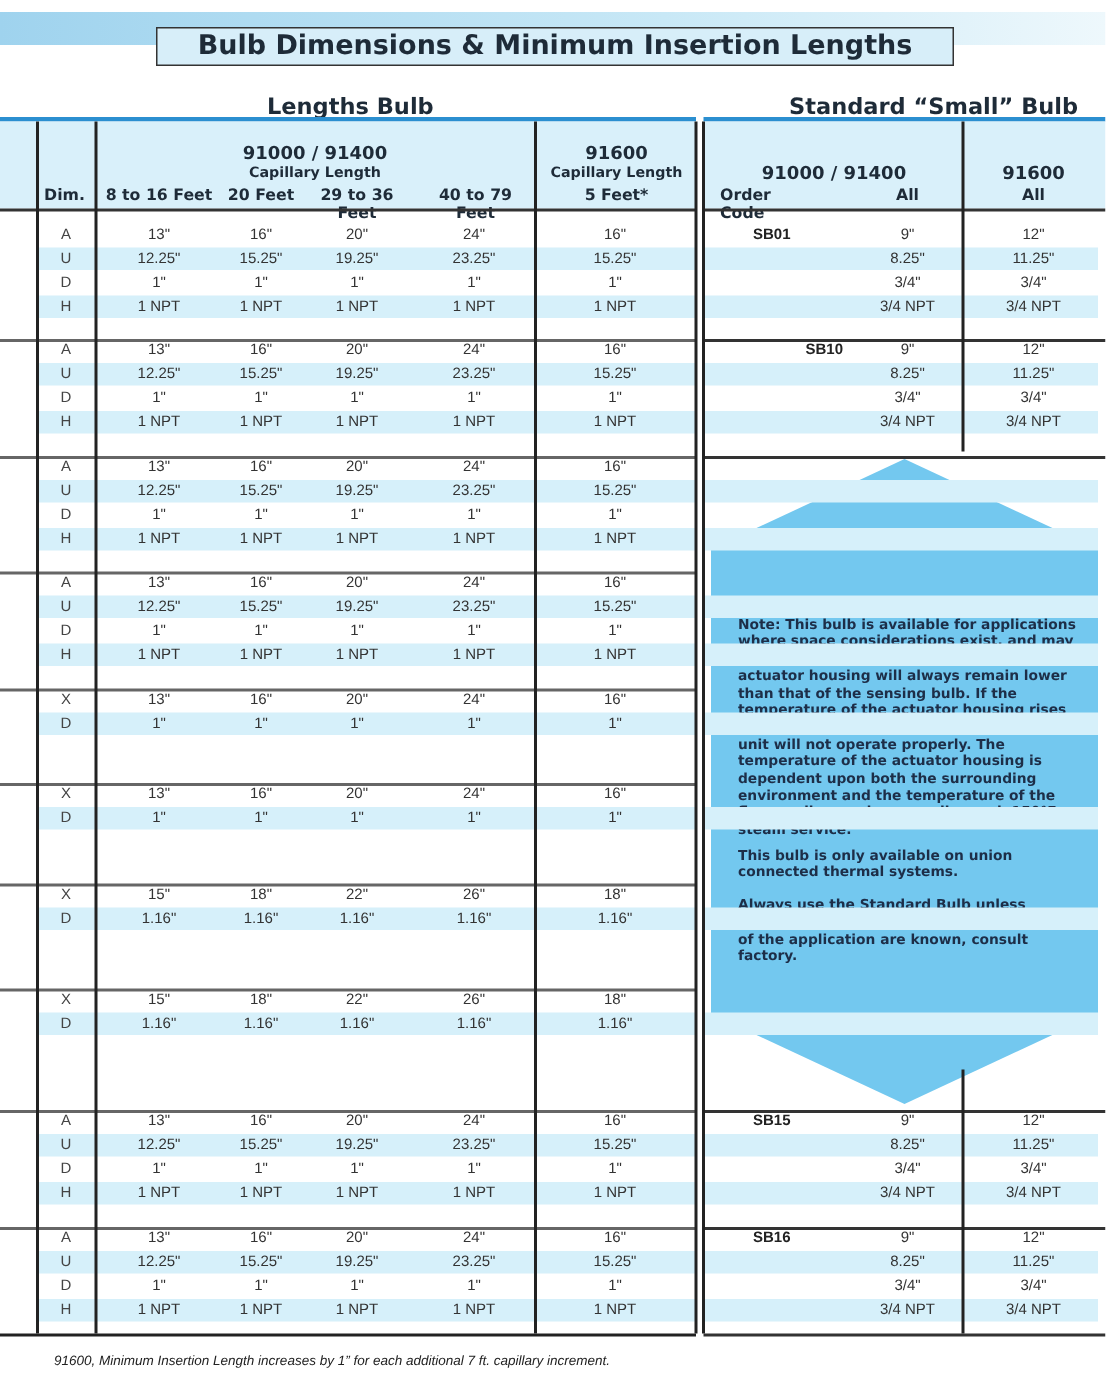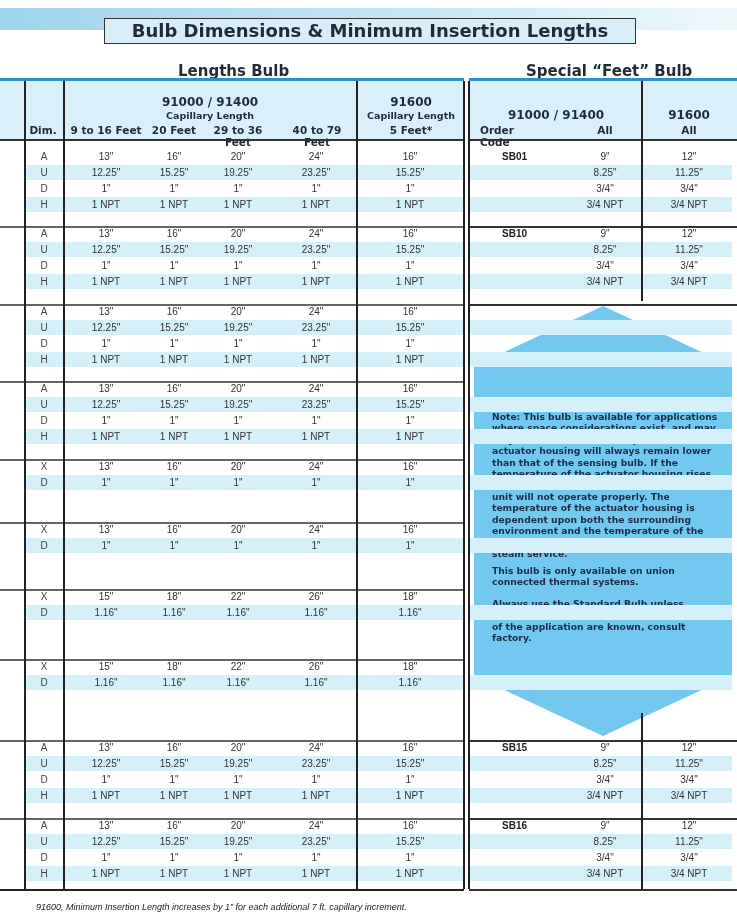--- a/index.html
+++ b/index.html
@@ -53,31 +53,31 @@
     position: absolute; left: 36px; top: 902px; font-size: 9px; font-style: italic; color: #222;
   }
 </style>
 </head>
 <body>
 
 <div class="title-band"></div>
 <div class="title-box">Bulb Dimensions &amp; Minimum Insertion Lengths</div>
 
 <div class="section-title" style="left:178px;">Lengths Bulb</div>
-<div class="section-title" style="left:526px;">Special “Feet” Bulb</div>
+<div class="section-title" style="left:526px;">Standard “Small” Bulb</div>
 <div class="blue-line" style="left:0; width:464px;"></div>
 <div class="blue-line" style="left:469px; width:268px;"></div>
 
 <div class="header-bg" style="left:0; width:464px;"></div>
 <div class="header-bg" style="left:469px; width:268px;"></div>
 
 <div class="hdr lg" style="left:64px; width:292px; top:95px;">91000 / 91400</div>
 <div class="hdr sm" style="left:64px; width:292px; top:110px;">Capillary Length</div>
 <div class="hdr md" style="left:24px; width:38px; top:124px;">Dim.</div>
-<div class="hdr md" style="left:68px; width:76px; top:124px;">9 to 16 Feet</div>
+<div class="hdr md" style="left:68px; width:76px; top:124px;">8 to 16 Feet</div>
 <div class="hdr md" style="left:146px; width:56px; top:124px;">20 Feet</div>
 <div class="hdr md" style="left:200px; width:76px; top:124px;">29 to 36 Feet</div>
 <div class="hdr md" style="left:278px; width:78px; top:124px;">40 to 79 Feet</div>
 <div class="hdr lg" style="left:358px; width:106px; top:95px;">91600</div>
 <div class="hdr sm" style="left:358px; width:106px; top:110px;">Capillary Length</div>
 <div class="hdr md" style="left:358px; width:106px; top:124px;">5 Feet*</div>
 <div class="hdr lg" style="left:476px; width:160px; top:108px;">91000 / 91400</div>
 <div class="hdr md" style="left:480px; width:66px; top:124px; text-align:left;">Order Code</div>
 <div class="hdr md" style="left:590px; width:30px; top:124px;">All</div>
 <div class="hdr lg" style="left:644px; width:90px; top:108px;">91600</div>
@@ -134,21 +134,21 @@
     <div class="stripe" style="left: 26px; width: 438px; top: 242px;"></div>
     <div class="stripe" style="left: 470px; width: 262px; top: 242px;"></div>
     <div class="stripe" style="left: 26px; width: 438px; top: 274px;"></div>
     <div class="stripe" style="left: 470px; width: 262px; top: 274px;"></div>
     <div class="cell dim" style="left: 24px; width: 40px; top: 226px;">A</div>
     <div class="cell" style="left: 64px; width: 84px; top: 226px;">13"</div>
     <div class="cell" style="left: 140px; width: 68px; top: 226px;">16"</div>
     <div class="cell" style="left: 200px; width: 76px; top: 226px;">20"</div>
     <div class="cell" style="left: 276px; width: 80px; top: 226px;">24"</div>
     <div class="cell" style="left: 356px; width: 108px; top: 226px;">16"</div>
-    <div class="cell code" style="left: 502px; width: 60px; top: 226px;">SB10</div>
+    <div class="cell code" style="left: 502px; width: 60px; top: 226px; text-align: right;">SB10</div>
     <div class="cell" style="left: 570px; width: 70px; top: 226px;">9"</div>
     <div class="cell" style="left: 644px; width: 90px; top: 226px;">12"</div>
     <div class="cell dim" style="left: 24px; width: 40px; top: 242px;">U</div>
     <div class="cell" style="left: 64px; width: 84px; top: 242px;">12.25"</div>
     <div class="cell" style="left: 140px; width: 68px; top: 242px;">15.25"</div>
     <div class="cell" style="left: 200px; width: 76px; top: 242px;">19.25"</div>
     <div class="cell" style="left: 276px; width: 80px; top: 242px;">23.25"</div>
     <div class="cell" style="left: 356px; width: 108px; top: 242px;">15.25"</div>
     <div class="cell" style="left: 570px; width: 70px; top: 242px;">8.25"</div>
     <div class="cell" style="left: 644px; width: 90px; top: 242px;">11.25"</div>

